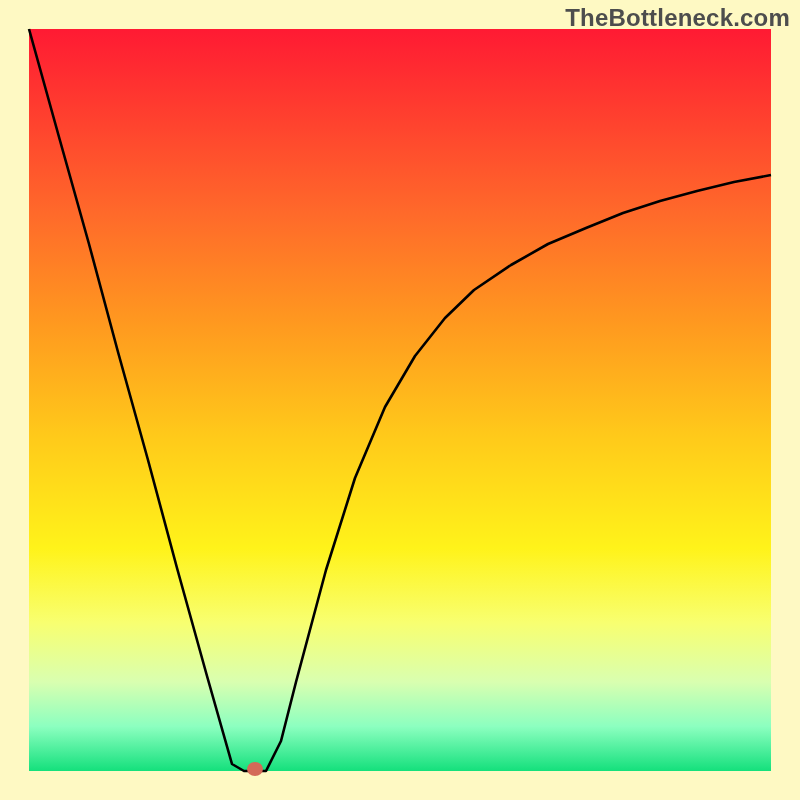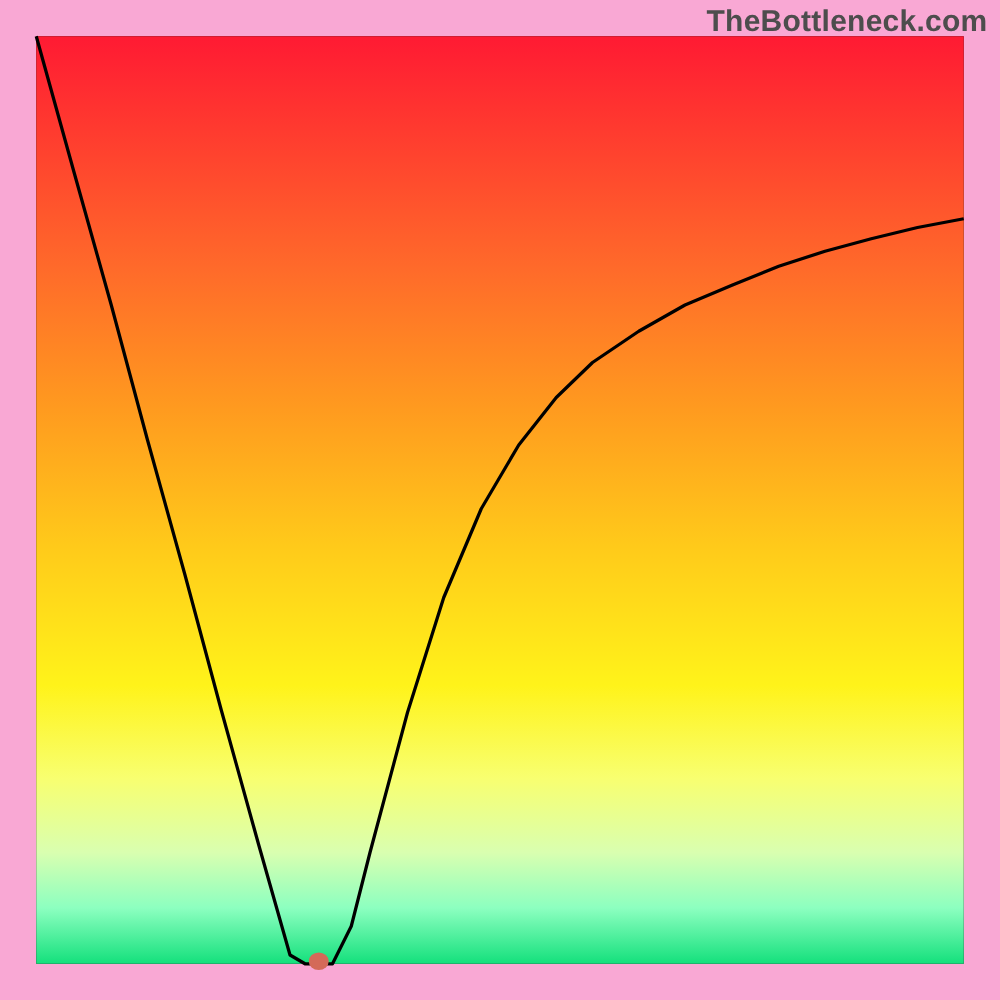--- a/index.html
+++ b/index.html
@@ -8,21 +8,21 @@
     width: 800px;
     height: 800px;
     background: #000;
     font-family: Arial, Helvetica, sans-serif;
     overflow: hidden;
   }
   .frame {
     position: relative;
     width: 800px;
     height: 800px;
-    background: #f9a8d4;
+    background: #fef9c3;
   }
   .watermark {
     position: absolute;
     top: 4px;
     right: 10px;
     color: #4d4d4d;
     font-size: 24px;
     font-weight: 600;
     letter-spacing: 0.2px;
     z-index: 5;

